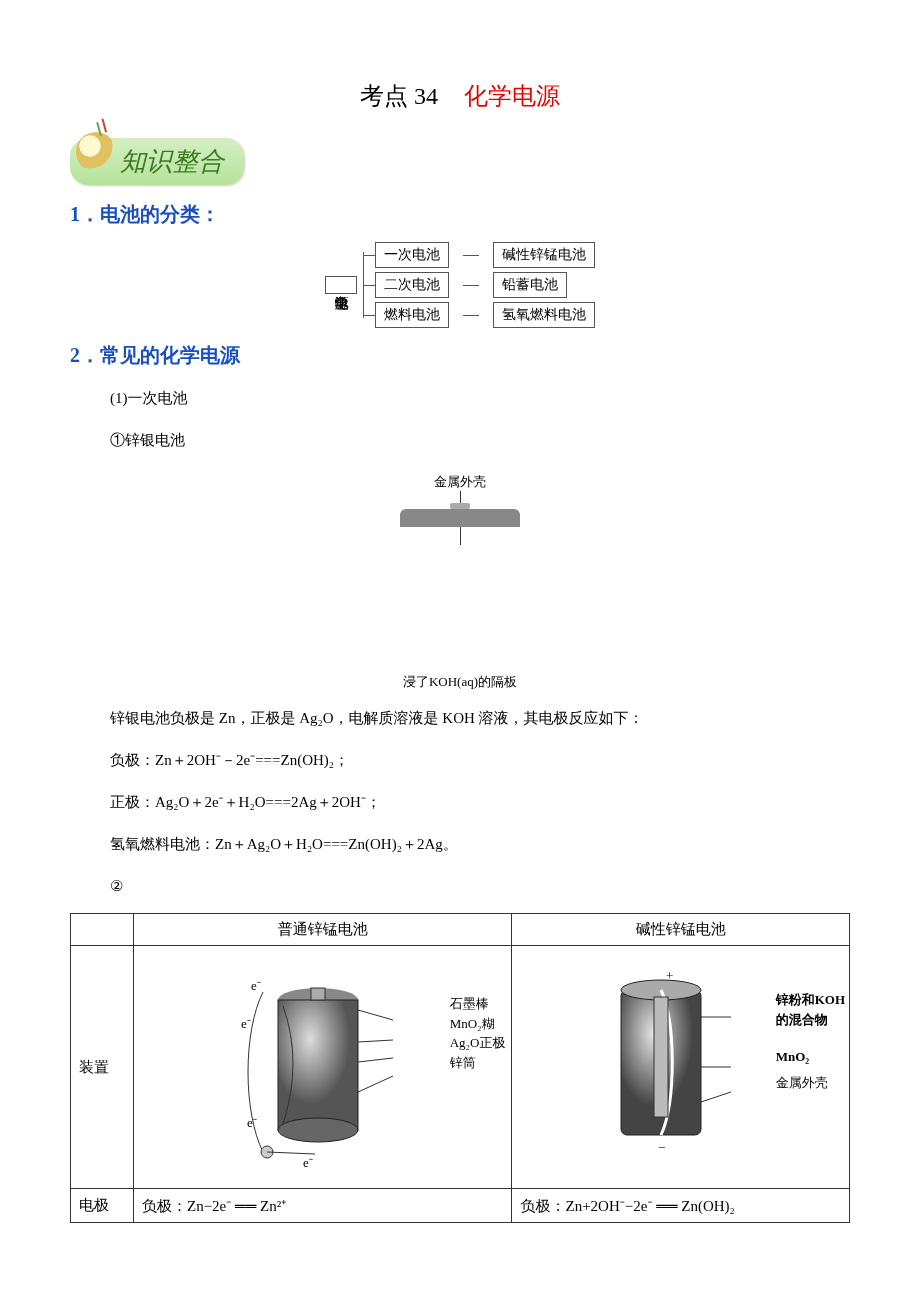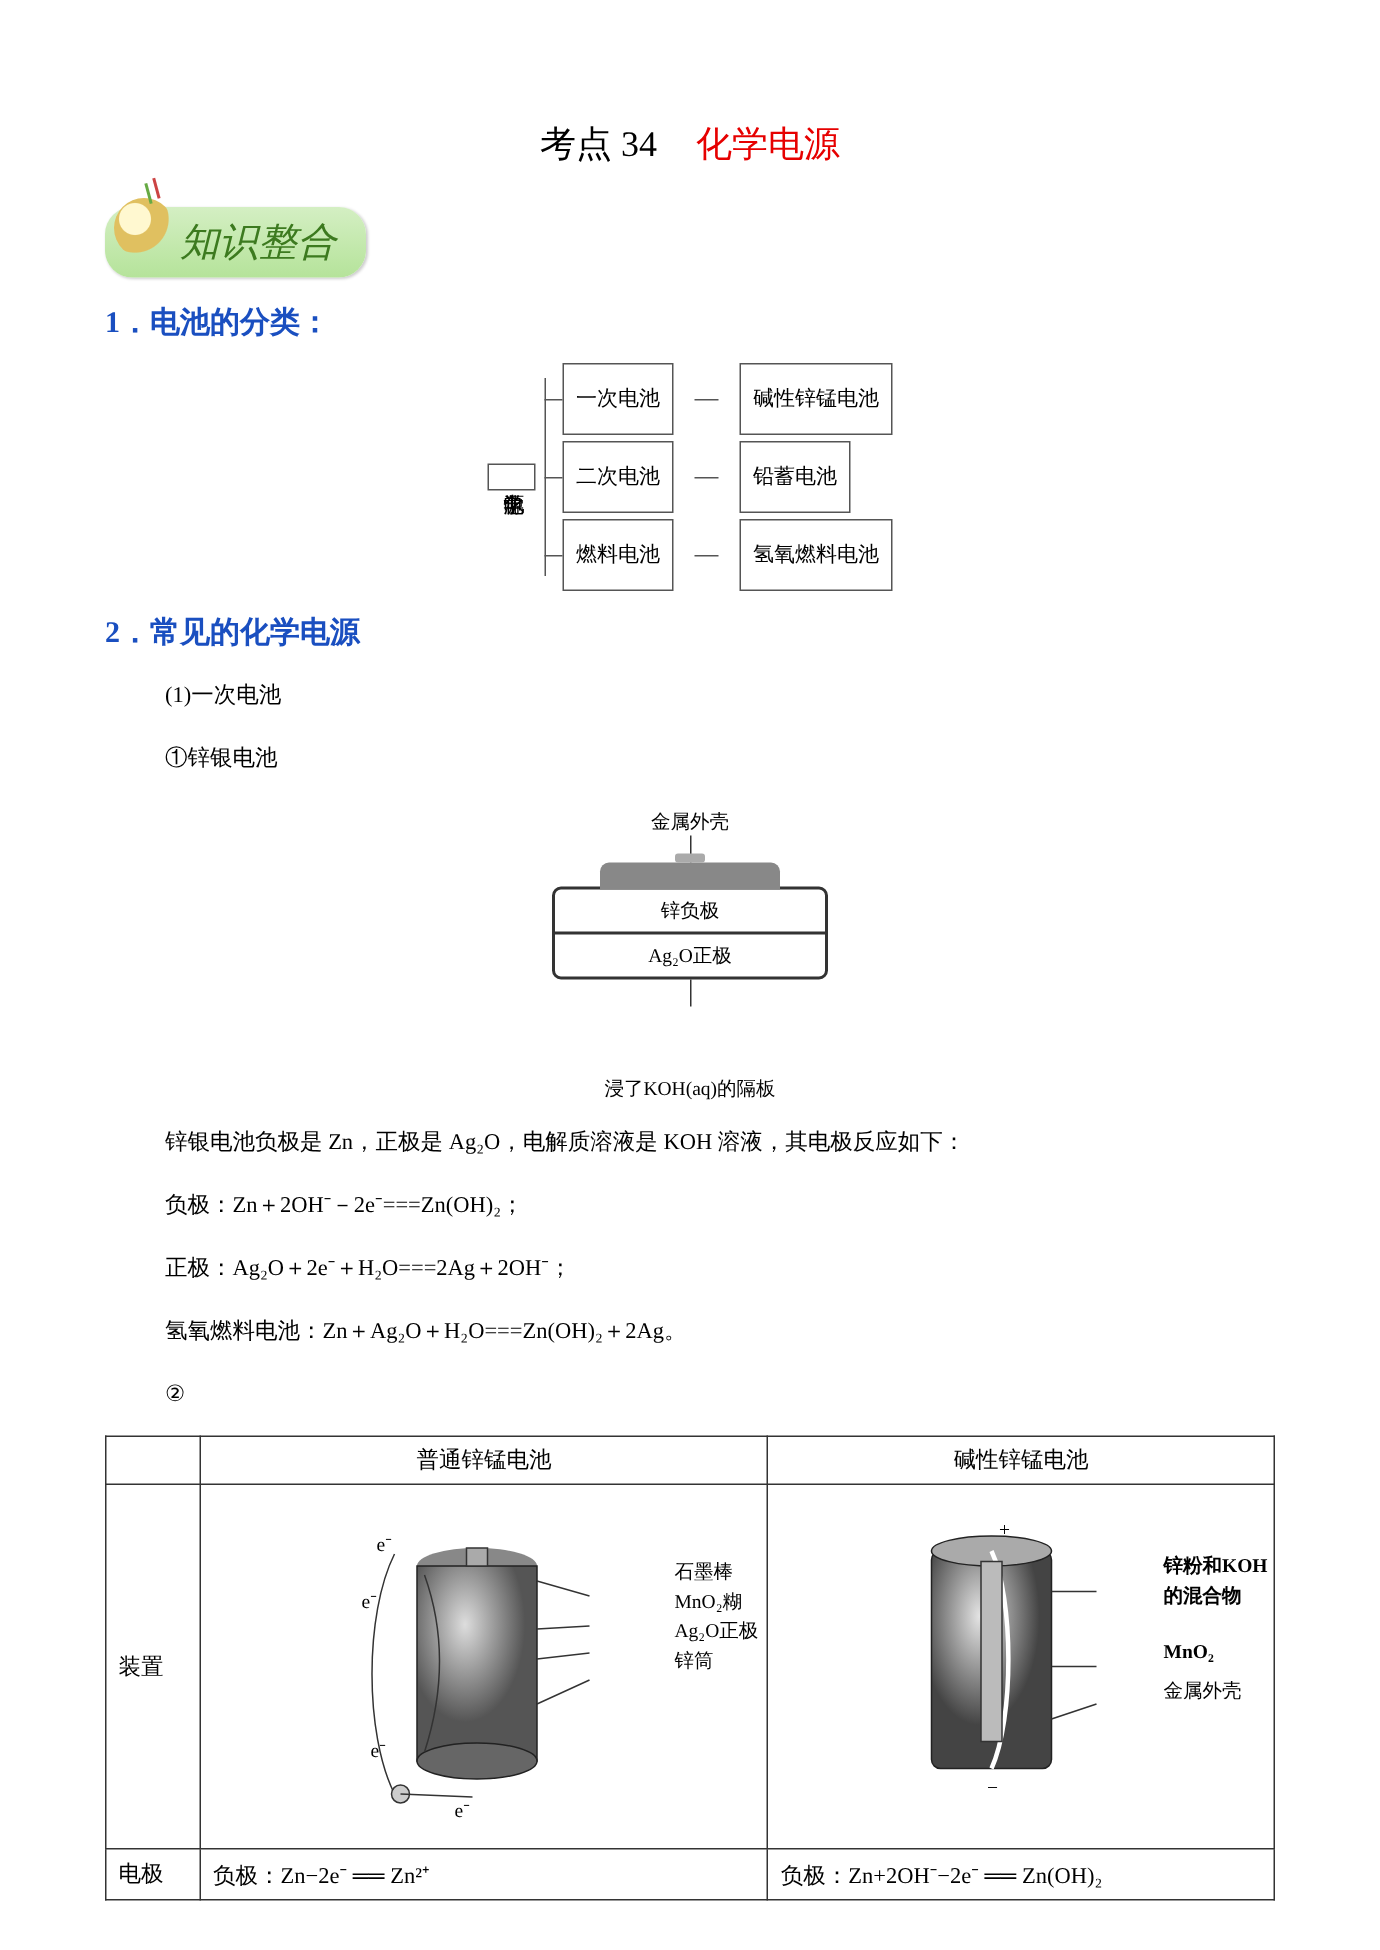--- a/index.html
+++ b/index.html
@@ -11,30 +11,30 @@
     .badge::after { content: ""; position: absolute; left: 28px; top: -16px; width: 2px; height: 14px; background: #6a4; transform: rotate(-15deg); box-shadow: 6px -2px 0 #c44; }
     .heading-blue { color: #1a4fc0; font-weight: bold; font-size: 20px; margin: 14px 0; }
     .body-text { font-size: 15px; margin: 12px 0 12px 40px; line-height: 2; }
     .tree-diagram { display: flex; justify-content: center; margin: 12px 0; }
     .tree-root { display:flex; align-items:center; }
     .root-box { border:1px solid #555; padding: 8px 6px; writing-mode: vertical-rl; text-orientation: upright; font-size:14px; background:#fff; }
     .tree-branches { display:flex; flex-direction:column; gap:4px; margin-left: 18px; position:relative; }
     .tree-branches::before{ content:""; position:absolute; left:-12px; top:10px; bottom:10px; width:1px; background:#555; }
     .branch-row { display:flex; align-items:center; gap:14px; position:relative; }
     .branch-row::before{ content:""; position:absolute; left:-12px; top:50%; width:12px; height:1px; background:#555; }
-    .node-box { border:1px solid #555; padding:14px 8px; font-size:14px; background:#fff; white-space:nowrap; }
+    .node-box { border:1px solid #555; padding:3px 8px; font-size:14px; background:#fff; white-space:nowrap; }
     .conn { width:16px; height:1px; background:#555; }
     .centered-diagram { text-align:center; margin: 18px 0 10px; }
     .button-cell { position:relative; width: 210px; height: 140px; margin: 0 auto; }
     .lid { width: 120px; height: 18px; background:#888; border-radius: 6px 6px 0 0; margin:0 auto; position:relative; }
     .lid::after { content:""; position:absolute; left:50%; top:-6px; width:20px; height:6px; background:#aaa; border-radius:2px; transform:translateX(-50%);}
     .cell-body { width: 180px; border:2px solid #333; border-radius: 6px; margin: -2px auto 0; overflow:hidden; }
     .cell-band { height: 28px; border-bottom:2px solid #333; display:flex; align-items:center; justify-content:center; font-size:13px; }
     .cell-band.last { border-bottom:none; }
-    .dia-caption { font-size:13px; margin-top:2px; }
+    .dia-caption { font-size:13px; margin-top:24px; }
     .line-down { width:1px; height:18px; background:#333; margin:0 auto; }
     table.main-table { border-collapse: collapse; width: 100%; margin-top: 8px; font-size: 15px; }
     table.main-table td, table.main-table th { border: 1px solid #333; padding: 6px 8px; vertical-align: middle; }
     .rowhead { text-align:left; width: 46px; }
     .device-cell { height: 230px; text-align:center; position:relative; }
     .bat-svg { display:block; margin:0 auto; }
     .label-group { position:absolute; font-size:13px; text-align:left; line-height:1.5; }
   </style>
 </head>
 <body>
@@ -76,24 +76,20 @@
 <div class="heading-blue">2．常见的化学电源</div>
 
 <div class="body-text">(1)一次电池</div>
 <div class="body-text">①锌银电池</div>
 
 <div class="centered-diagram">
   <div style="font-size:13px;">金属外壳</div>
   <div class="line-down"></div>
   <div class="button-cell">
     <div class="lid"></div>
-    <div class="cell-body">
-      <div class="cell-band">锌负极</div>
-      <div class="cell-band last">Ag₂O正极</div>
-    </div>
     <div class="line-down"></div>
   </div>
   <div class="dia-caption">浸了KOH(aq)的隔板</div>
 </div>
 
 <div class="body-text">锌银电池负极是 Zn，正极是 Ag₂O，电解质溶液是 KOH 溶液，其电极反应如下：</div>
 <div class="body-text">负极：Zn＋2OH⁻－2e⁻===Zn(OH)₂；</div>
 <div class="body-text">正极：Ag₂O＋2e⁻＋H₂O===2Ag＋2OH⁻；</div>
 <div class="body-text">氢氧燃料电池：Zn＋Ag₂O＋H₂O===Zn(OH)₂＋2Ag。</div>
 <div class="body-text">②</div>

